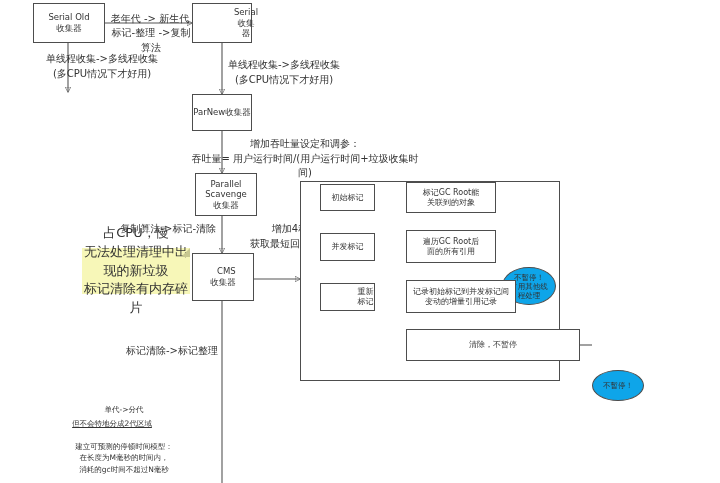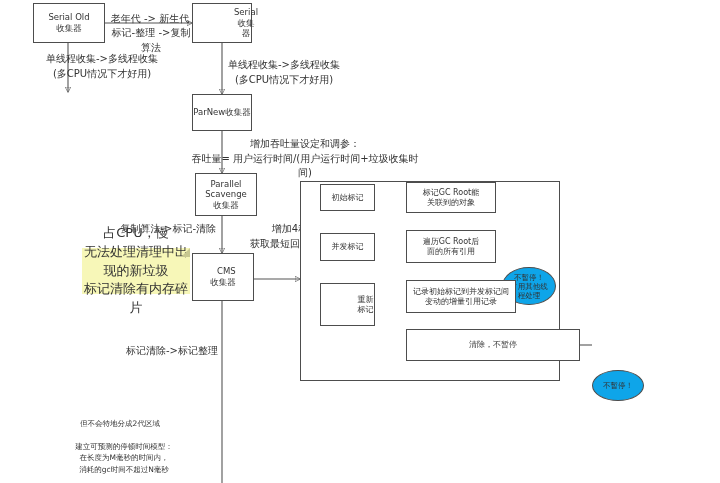--- a/index.html
+++ b/index.html
@@ -192,27 +192,28 @@
   <div class="node node-sm" style="left:406px; top:182px; width:90px; height:31px;">标记GC Root能
 关联到的对象</div>
 
   <div class="node node-sm" style="left:320px; top:233px; width:55px; height:28px;">并发标记</div>
   <div class="node node-sm" style="left:406px; top:230px; width:90px; height:33px;">遍历GC Root后
 面的所有引用</div>
   <div class="ellipse" style="left:502px; top:227px; width:54px; height:38px;">不暂停！
 占用其他线
 程处理</div>
 
-  <div class="node node-sm" style="left:320px; top:283px; width:55px; height:43px;padding-left:36px;">重新标记</div>
+  <div class="node node-sm" style="left:320px; top:283px; width:55px; height:28px;padding-left:36px;">重新标记</div>
   <div class="node node-sm" style="left:406px; top:280px; width:110px; height:33px;">记录初始标记到并发标记间
 变动的增量引用记录</div>
 
   <div class="node node-sm" style="left:406px; top:329px; width:174px; height:32px;">清除，不暂停</div>
   <div class="ellipse" style="left:592px; top:330px; width:52px; height:31px;">不暂停！</div>
 
-
-  <div class="free-text" style="left:40px; top:418px; width:160px;">但不会特地分成2代区域</div>
+  <div class="free-text" style="left:54px; top:404px; width:140px;">单代-&gt;分代</div>
+
+  <div class="free-text" style="left:32px; top:418px; width:160px;text-decoration:underline;">但不会特地分成2代区域</div>
 
   <div class="free-text" style="left:44px; top:441px; width:160px;">建立可预测的停顿时间模型：
 在长度为M毫秒的时间内，
 消耗的gc时间不超过N毫秒</div>
 
 </div>
 
 </body></html>

